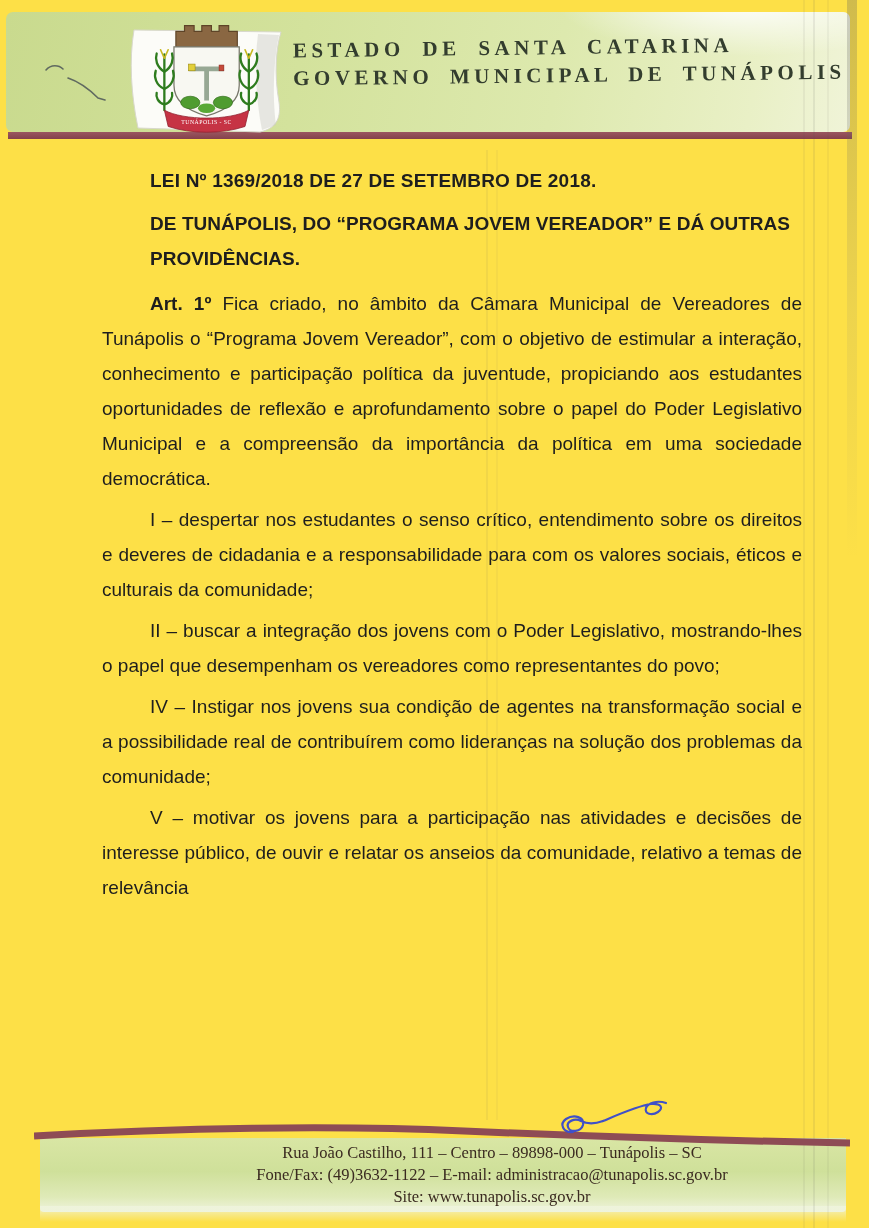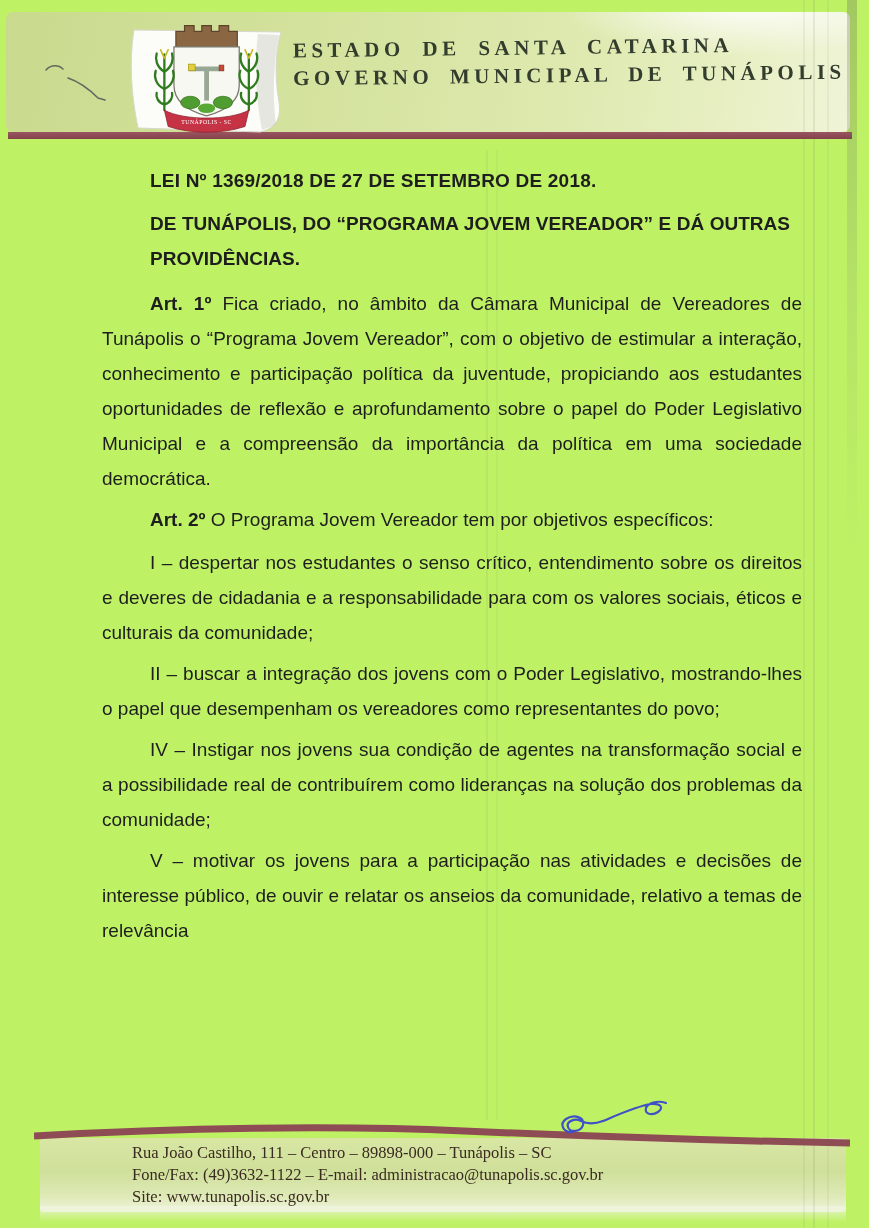--- a/index.html
+++ b/index.html
@@ -1,18 +1,18 @@
 <!DOCTYPE html>
 <html><head>
 <meta charset="utf-8">
 <style>
   html,body{margin:0;padding:0;background:#e8e8e8;}
   .page{
     position:relative; width:869px; height:1228px; margin:0 auto;
-    background:#bef264; overflow:hidden;
+    background:#fde047; overflow:hidden;
     font-family:"Liberation Sans", sans-serif; color:#222;
   }
   
   .header-band{
     position:absolute; left:6px; top:12px; width:844px; height:120px;
     border-radius:7px;
     background:linear-gradient(100deg,#c9da8e 0%,#d3e29c 35%,#dde9ae 65%,#e9f0c6 88%,#f0f4d8 100%);
   }
   .header-band::after{
     content:""; position:absolute; inset:0; border-radius:7px;
@@ -52,21 +52,21 @@
   .footer-band{
     position:absolute; left:40px; top:1138px; width:806px; height:74px;
     background:linear-gradient(180deg,#d9e6a4 0%,#cfe09a 45%,#dfeab8 80%,#eff4dd 100%);
     border-radius:0 0 4px 4px;
   }
   .footer-fade{position:absolute; left:40px; top:1206px; width:806px; height:16px;
     background:linear-gradient(180deg, rgba(239,244,221,.9), rgba(253,253,252,0));}
   .footer-text{
     position:absolute; left:132px; top:1142px; width:720px; z-index:4;
     font-family:"Liberation Serif", serif; font-size:16.5px; line-height:22px;
-    color:#3a2a20;
+    text-align:center; color:#3a2a20;
   }
   
   .vline{position:absolute; width:2px; background:rgba(90,90,90,.07);}
   .v1{left:486px; top:150px; height:970px;}
   .v2{left:496px; top:150px; height:970px; background:rgba(90,90,90,.05);}
   .v3{left:803px; top:0; height:1228px;}
   .v4{left:813px; top:0; height:1228px; background:rgba(90,90,90,.10);}
   .v5{left:827px; top:0; height:1228px; background:rgba(90,90,90,.06);}
   .edge-smudge{
     position:absolute; right:12px; top:0; width:10px; height:560px;
@@ -150,21 +150,20 @@
     <p class="law-title">LEI Nº 1369/2018 DE 27 DE SETEMBRO DE 2018.</p>
 
     <div class="ementa">
       <div class="jline">DE TUNÁPOLIS, DO “PROGRAMA JOVEM VEREADOR” E DÁ OUTRAS</div>
       <div>PROVIDÊNCIAS.</div>
     </div>
 
 
     <p class="article a1"><span class="blabel">Art. 1º</span><span> Fica criado, no âmbito da Câmara Municipal de Vereadores de Tunápolis o “Programa Jovem Vereador”, com o objetivo de estimular a interação, conhecimento e participação política da juventude, propiciando aos estudantes oportunidades de reflexão e aprofundamento sobre o papel do Poder Legislativo Municipal e a compreensão da importância da política em uma sociedade democrática.</span></p>
 
-    <p class="article a2"><span class="blabel">Art. 2º</span><span> O Programa Jovem Vereador tem por objetivos específicos:</span></p>
 
     <p class="item">I – despertar nos estudantes o senso crítico, entendimento sobre os direitos e deveres de cidadania e a responsabilidade para com os valores sociais, éticos e culturais da comunidade;</p>
     <p class="item">II – buscar a integração dos jovens com o Poder Legislativo, mostrando-lhes o papel que desempenham os vereadores como representantes do povo;</p>
     <p class="item">IV – Instigar nos jovens sua condição de agentes na transformação social e a possibilidade real de contribuírem como lideranças na solução dos problemas da comunidade;</p>
     <p class="item">V – motivar os jovens para a participação nas atividades e decisões de interesse público, de ouvir e relatar os anseios da comunidade, relativo a temas de relevância</p>
   </div>
 
   <svg class="signature" width="120" height="48" viewBox="0 0 120 48">
     <g stroke="#4050c8" stroke-width="2.2" fill="none" stroke-linecap="round">
       <path d="M20,36 C10,37 6,28 13,23 C21,18 32,21 30,29 C28,36 17,37 15,31 C13,25 22,22 28,25 C34,28 42,28 50,25"></path>

